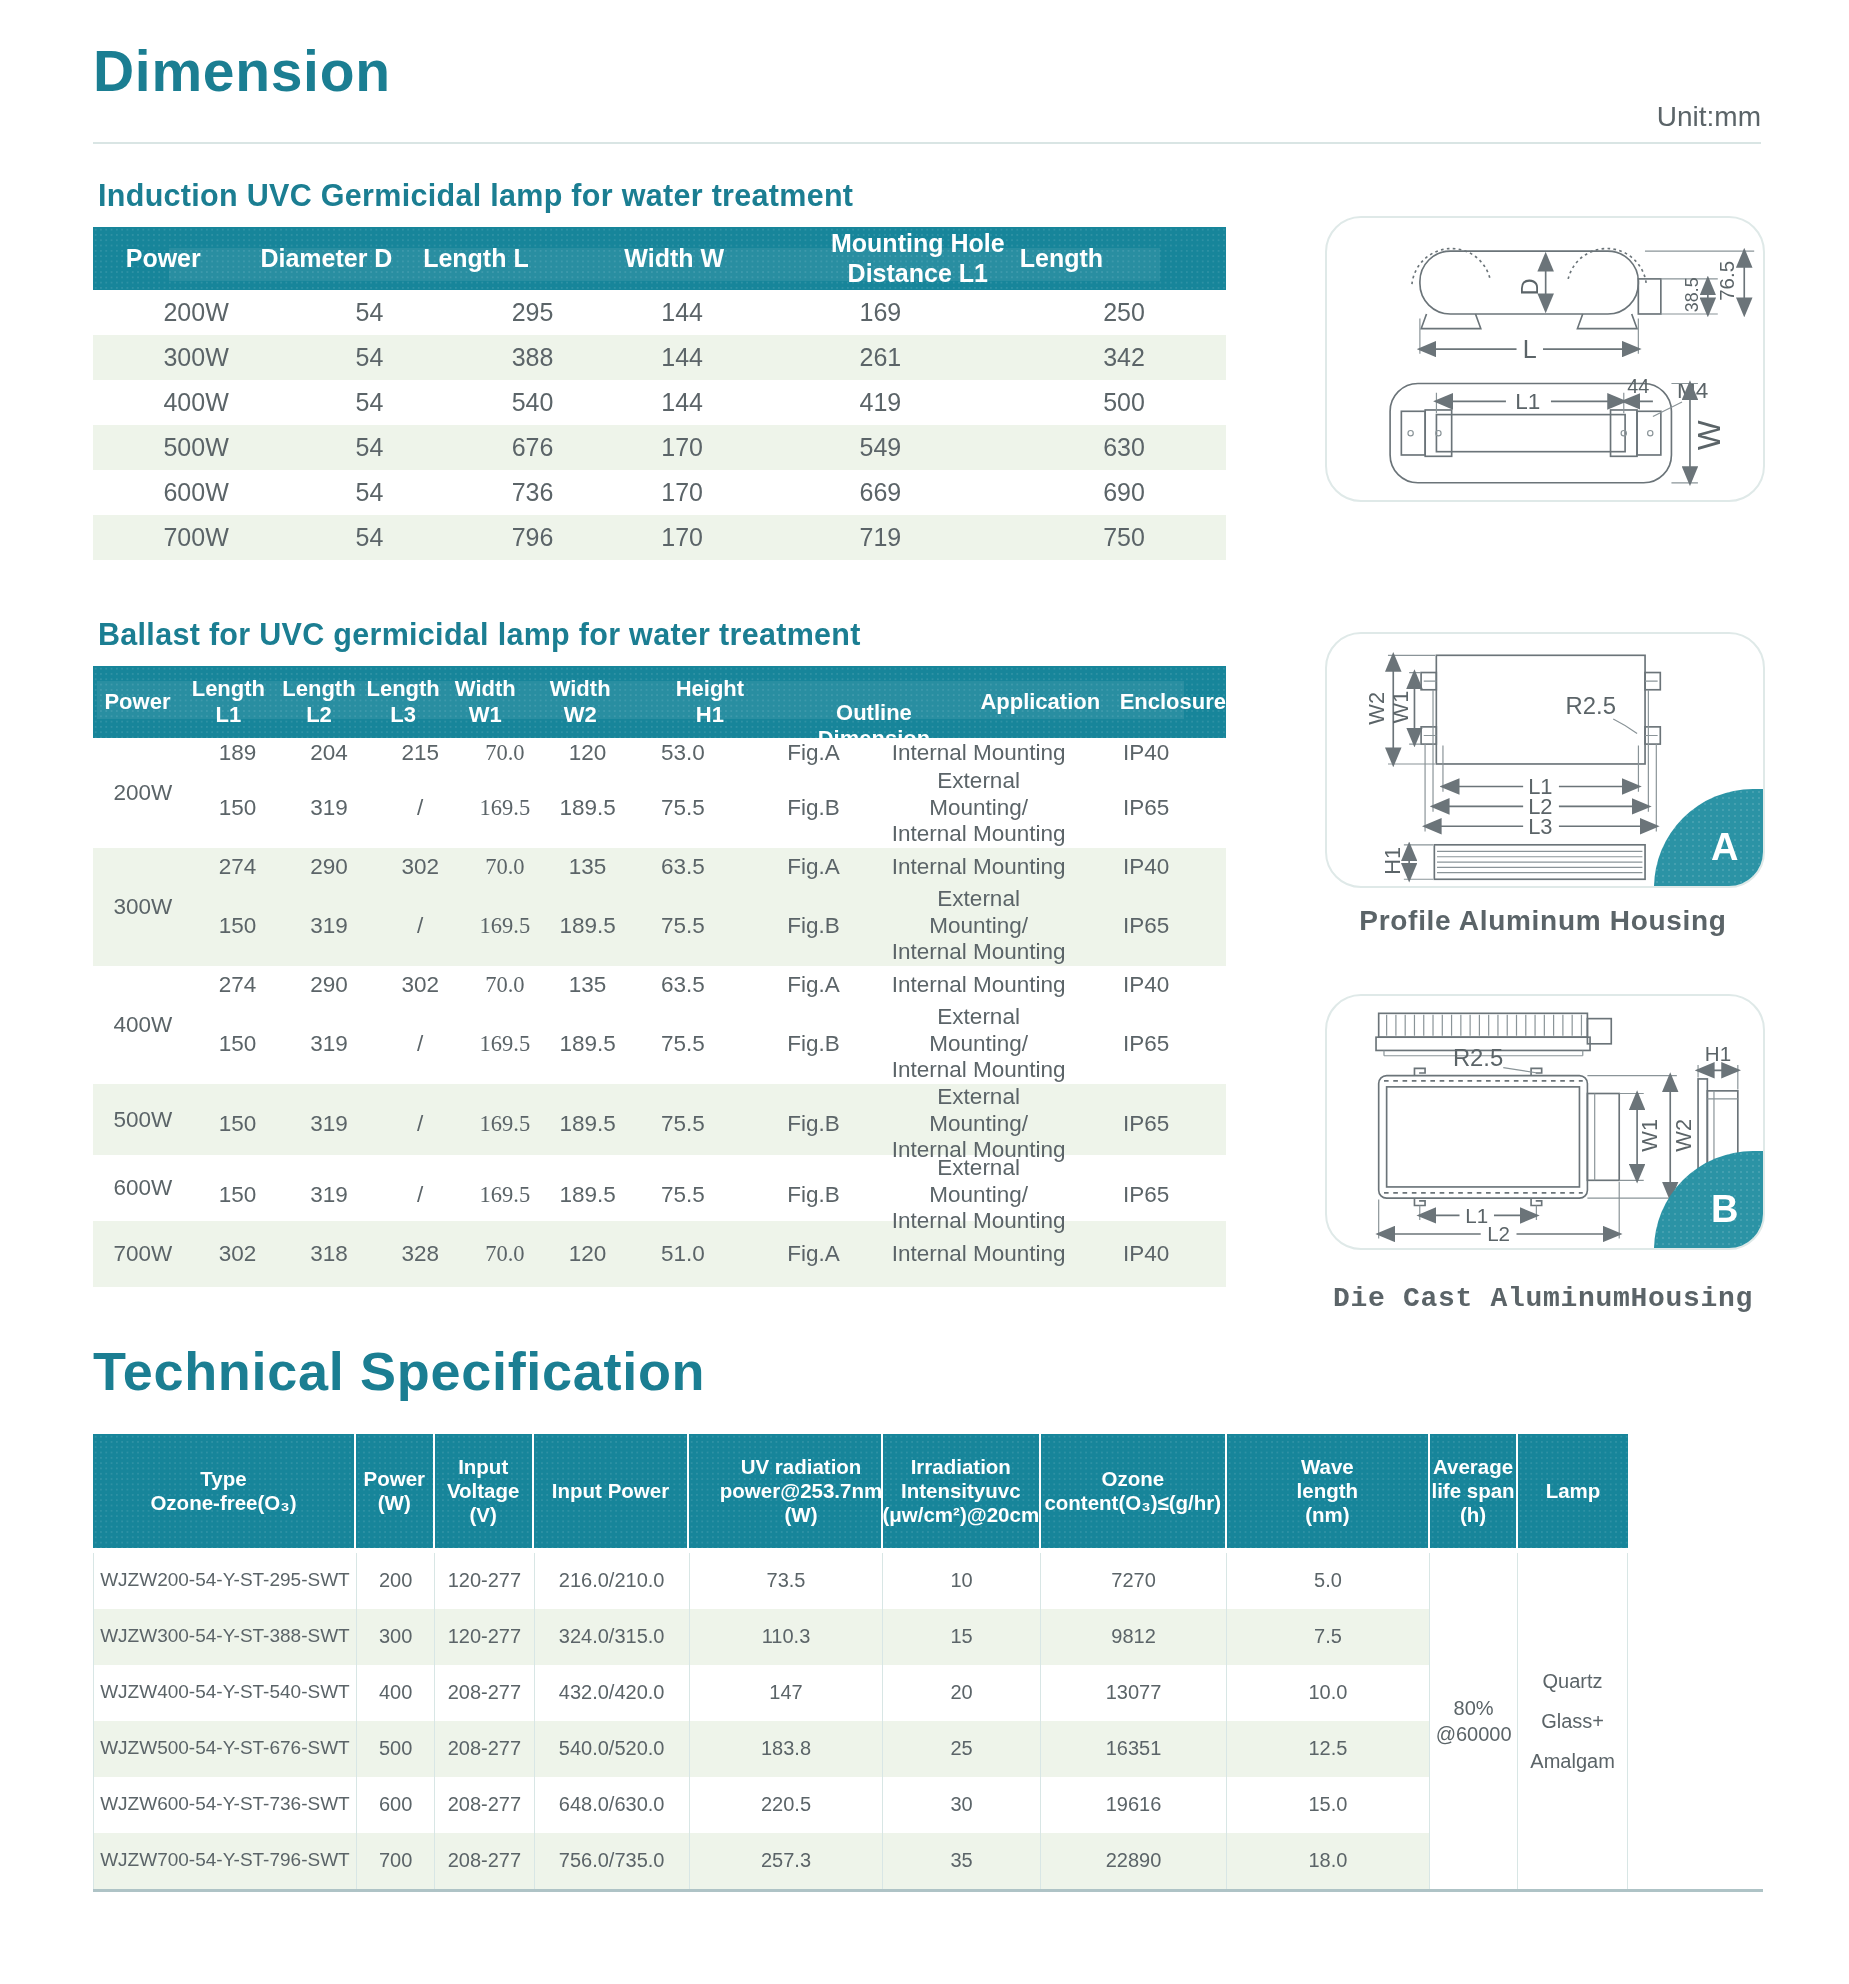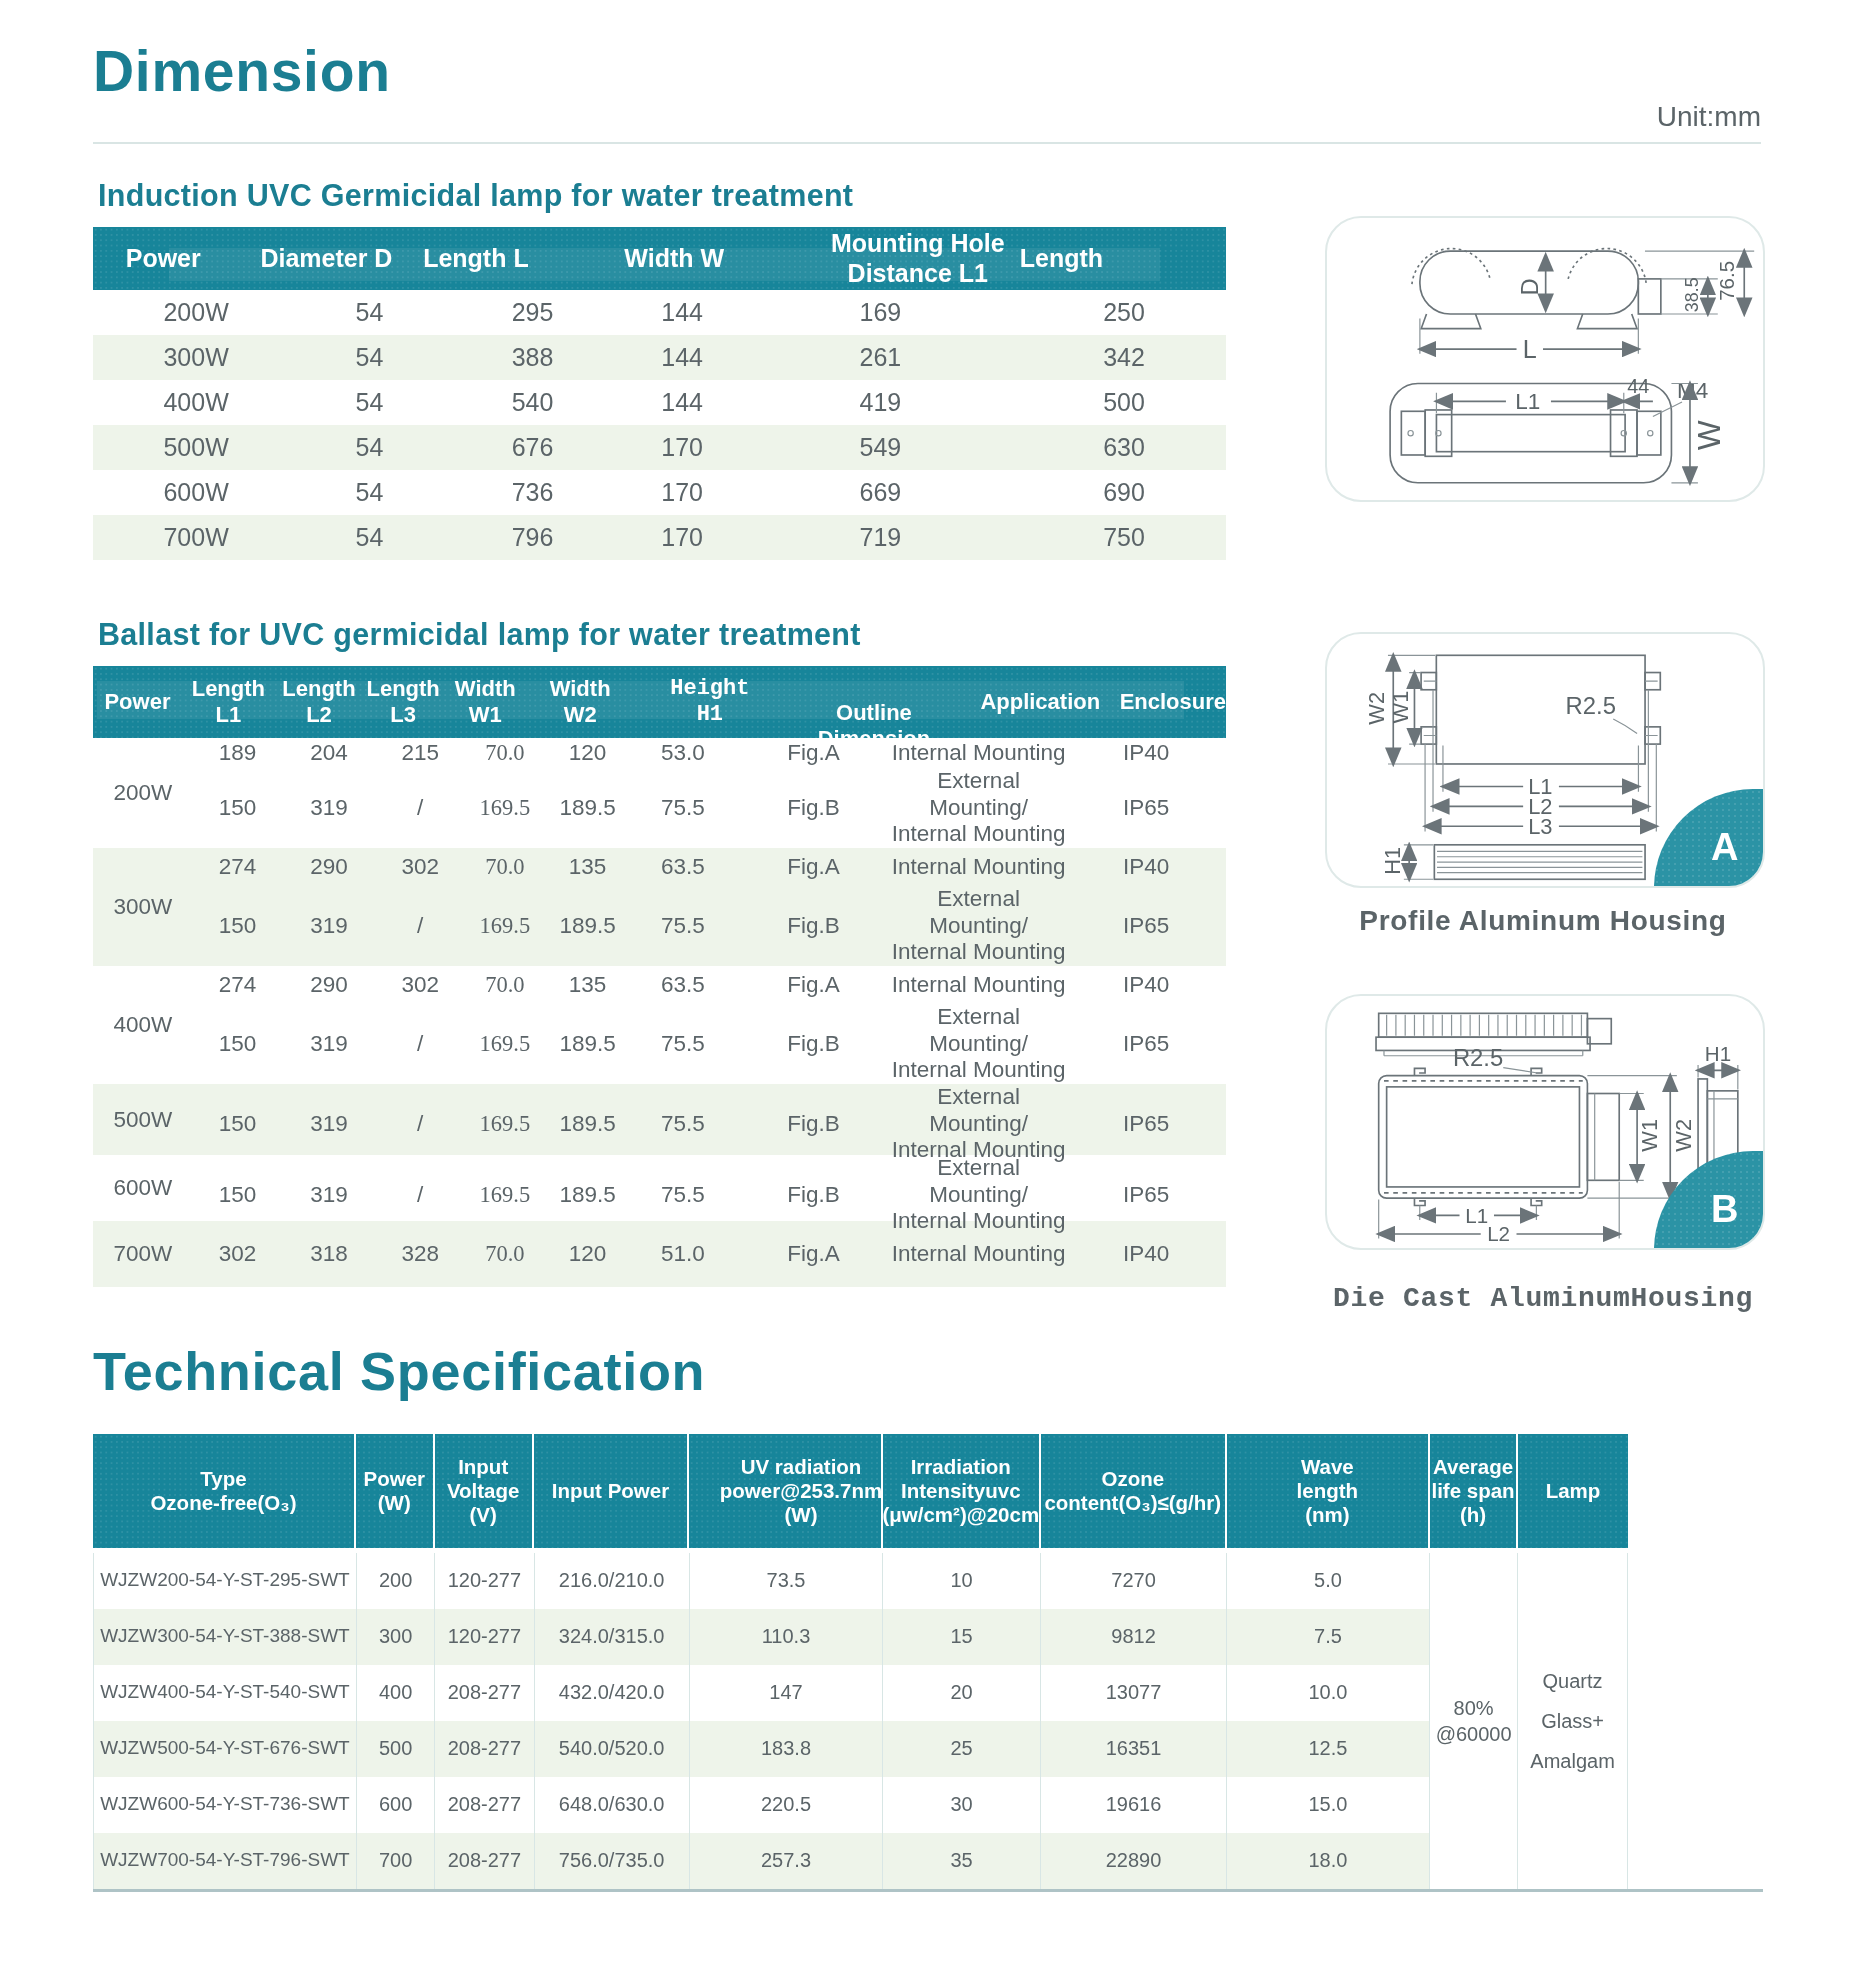--- a/index.html
+++ b/index.html
@@ -42,21 +42,21 @@
   .t2{left:93px;top:666px;width:1133px;}
   .t2head{height:72px;display:flex;font-size:22px;}
   .t2head .bandstrip{left:4px;right:42px;top:14.6px;bottom:18.6px;}
   .t2head .tcell:nth-child(1){width:8.8%;}
   .t2head .tcell:nth-child(2){width:7.9%;}
   .t2head .tcell:nth-child(3){width:8.25%;}
   .t2head .tcell:nth-child(4){width:7.85%;}
   .t2head .tcell:nth-child(5){width:7.1%;}
   .t2head .tcell:nth-child(6){width:7.5%;}
   .t2head .tcell:nth-child(7){width:9.35%;}
-  .t2head .tcell:nth-child(8){width:13.7%;font-family:Liberation Mono, monospace;}
+  .t2head .tcell:nth-child(8){width:13.7%;}
   .t2head .tcell:nth-child(9){width:15.45%;margin-top:48px;}
   .t2head .tcell:nth-child(10){width:14.1%;}
   .t2group{display:flex;font-size:22.5px;}
   .t2power{width:8.8%;box-sizing:border-box;display:flex;align-items:center;justify-content:center;}
   .t2sub{flex:1;display:flex;flex-direction:column;}
   .t2row{flex:1;display:flex;}
   .t2row .tcell:nth-child(1){width:8.66%;}
   .t2row .tcell:nth-child(2){width:9.05%;}
   .t2row .tcell:nth-child(3){width:8.61%;}
   .t2row .tcell:nth-child(4){width:7.79%;font-family:Liberation Serif, serif;}

